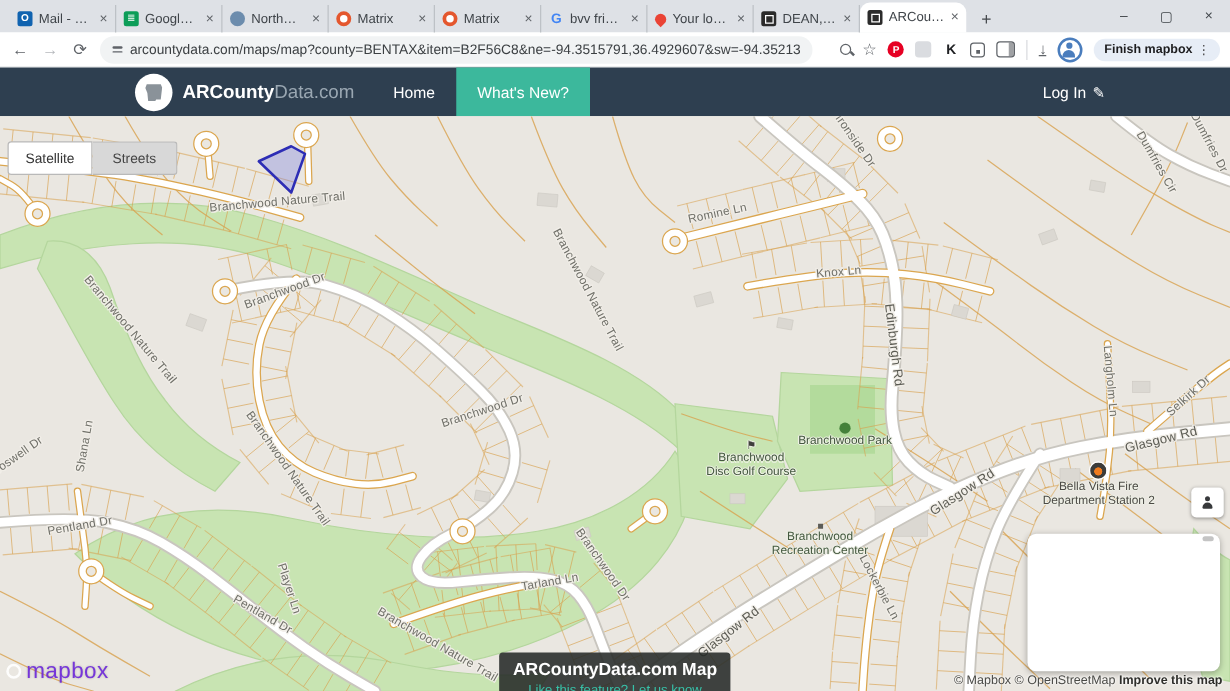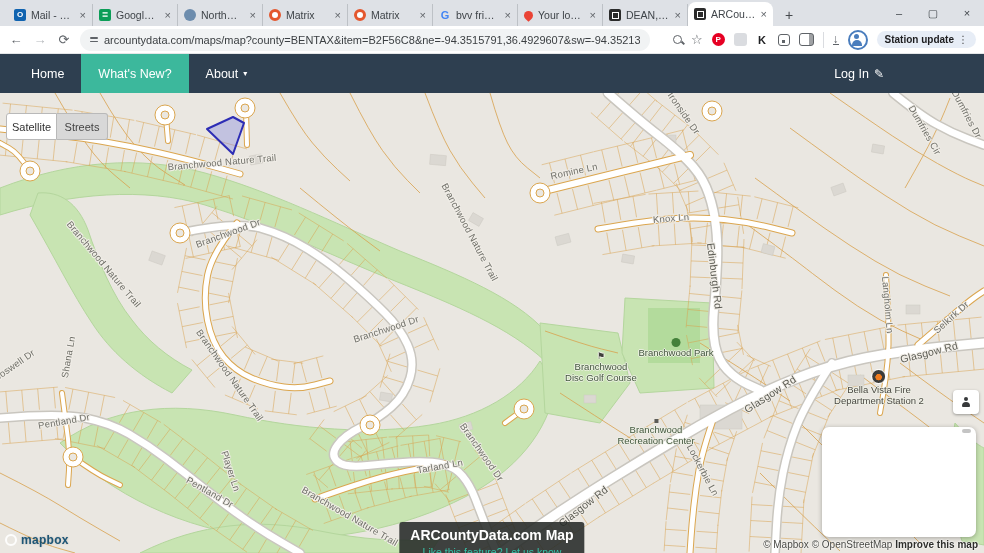--- a/index.html
+++ b/index.html
@@ -79,39 +79,39 @@
   .poi{position:absolute;display:flex;flex-direction:column;align-items:center;text-align:center;pointer-events:none;
        font-size:9.5px;line-height:1.15;color:#44583f;
        text-shadow:1px 0 0 #eef0e6,-1px 0 0 #eef0e6,0 1px 0 #eef0e6,0 -1px 0 #eef0e6;}
   .poi.firestation{color:#4c4a45;text-align:right;}
   .poi .tree{width:9px;height:9px;border-radius:50%;background:#44813a;margin-bottom:1px;}
   .poi .golfer{color:#3f3f3c;font-size:9px;margin-bottom:1px;}
   .poi .dot{width:4px;height:4px;background:#5c5c57;margin-bottom:2px;}
   .poi .fire{width:13px;height:13px;border-radius:50%;border:1px solid #fff;margin-bottom:1px;
              background:radial-gradient(circle at 50% 55%, #f07b1e 0 3px, #3c3c3a 3.5px);}
   .layerbtns{position:absolute;left:6px;top:20px;display:flex;}
-  .layerbtn{width:51px;height:27px;font-size:11px;color:#333;display:flex;align-items:center;justify-content:center;
+  .layerbtn{width:68px;height:27px;font-size:11px;color:#333;display:flex;align-items:center;justify-content:center;
             border:1px solid #b9b9b9;background:#d8d8d8;box-sizing:border-box;}
   .layerbtn.on{background:#fff;border-radius:3px 0 0 3px;}
   .layerbtn.off{border-left:none;border-radius:0 3px 3px 0;color:#444;}
   .geoloc{position:absolute;left:953px;top:297px;width:26px;height:24px;background:#fff;border-radius:4px;
           box-shadow:0 1px 3px rgba(0,0,0,.35);display:flex;align-items:center;justify-content:center;}
   .geoloc .person{position:relative;width:8px;height:10px;}
   .geoloc .person:before{content:"";position:absolute;left:2px;top:0;width:4px;height:4px;border-radius:50%;background:#37393b;}
   .geoloc .person:after{content:"";position:absolute;left:0;top:5px;width:8px;height:5px;border-radius:4px 4px 1px 1px;background:#37393b;}
   .popup{position:absolute;left:822px;top:334px;width:154px;height:110px;background:#fff;border-radius:7px;
          box-shadow:0 1px 5px rgba(0,0,0,.3);}
   .popup .thumb{position:absolute;right:5px;top:2px;width:9px;height:4px;border-radius:2px;background:#c4c4c4;}
   .overlaycard{position:absolute;left:50%;transform:translateX(-50%);top:429px;background:rgba(38,42,40,.88);
                border-radius:3px;padding:5px 11px 8px;text-align:center;}
   .overlaycard .t{font-size:14px;font-weight:bold;color:#fff;white-space:nowrap;}
   .overlaycard .s{font-size:10.5px;color:#37c1a8;margin-top:3px;white-space:nowrap;}
   .mblogo{position:absolute;left:5px;bottom:6px;display:flex;align-items:center;gap:4px;opacity:.92;}
   .mblogo .ring{width:12px;height:12px;border:2.5px solid #fff;border-radius:50%;box-sizing:border-box;}
-  .mblogo .word{color:#0c4a6e;font-weight:bold;font-size:12px;letter-spacing:.3px;text-shadow:0 0 2px rgba(0,0,0,.25);}
+  .mblogo .word{color:#6d28d9;font-weight:normal;font-size:18px;letter-spacing:.3px;text-shadow:0 0 2px rgba(0,0,0,.25);}
   .attrib{position:absolute;right:6px;bottom:3px;font-size:10px;color:#4a4a46;white-space:nowrap;
           text-shadow:0 0 2px #fff,0 0 2px #fff;}
   .attrib b{color:#2f2f2c;}
 </style>
 </head>
 <body>
 
 <div id="app">
 
   <div class="tabstrip">
@@ -194,31 +194,36 @@
       <span class="ext outl">
           <i></i>
         </span>
       <span class="sidesearch">
           <i></i>
         </span>
       <span class="vdiv"></span>
       <span class="dl">↓</span>
       <span class="profile"></span>
       <span class="updatepill">
-        <span>Station update</span>
+        <span>Finish mapbox</span>
         <span class="dots">⋮</span>
       </span>
     </div>
   </div>
 
   <div class="navbar">
+    <div class="brand">
+      <span class="logo-circle">
+          <span class="logo-state"></span>
+        </span>
+      <span class="brand-text"><b>ARCounty</b><span>Data.com</span></span>
+    </div>
     <div class="navitems" id="navitems">
         <div class="nav-item">Home</div>
         <div class="nav-item active">What's New?</div>
-        <div class="nav-item">About<span class="caret">▾</span></div>
       </div>
     <div class="login">
       <span>Log In</span>
       <span class="pen">✎</span>
     </div>
   </div>
 
   <div class="map">
     <svg id="mapsvg" width="984" height="460" viewBox="0 0 984 460">
         <rect x="0" y="0" width="984" height="460" fill="#eae7e1"></rect>

